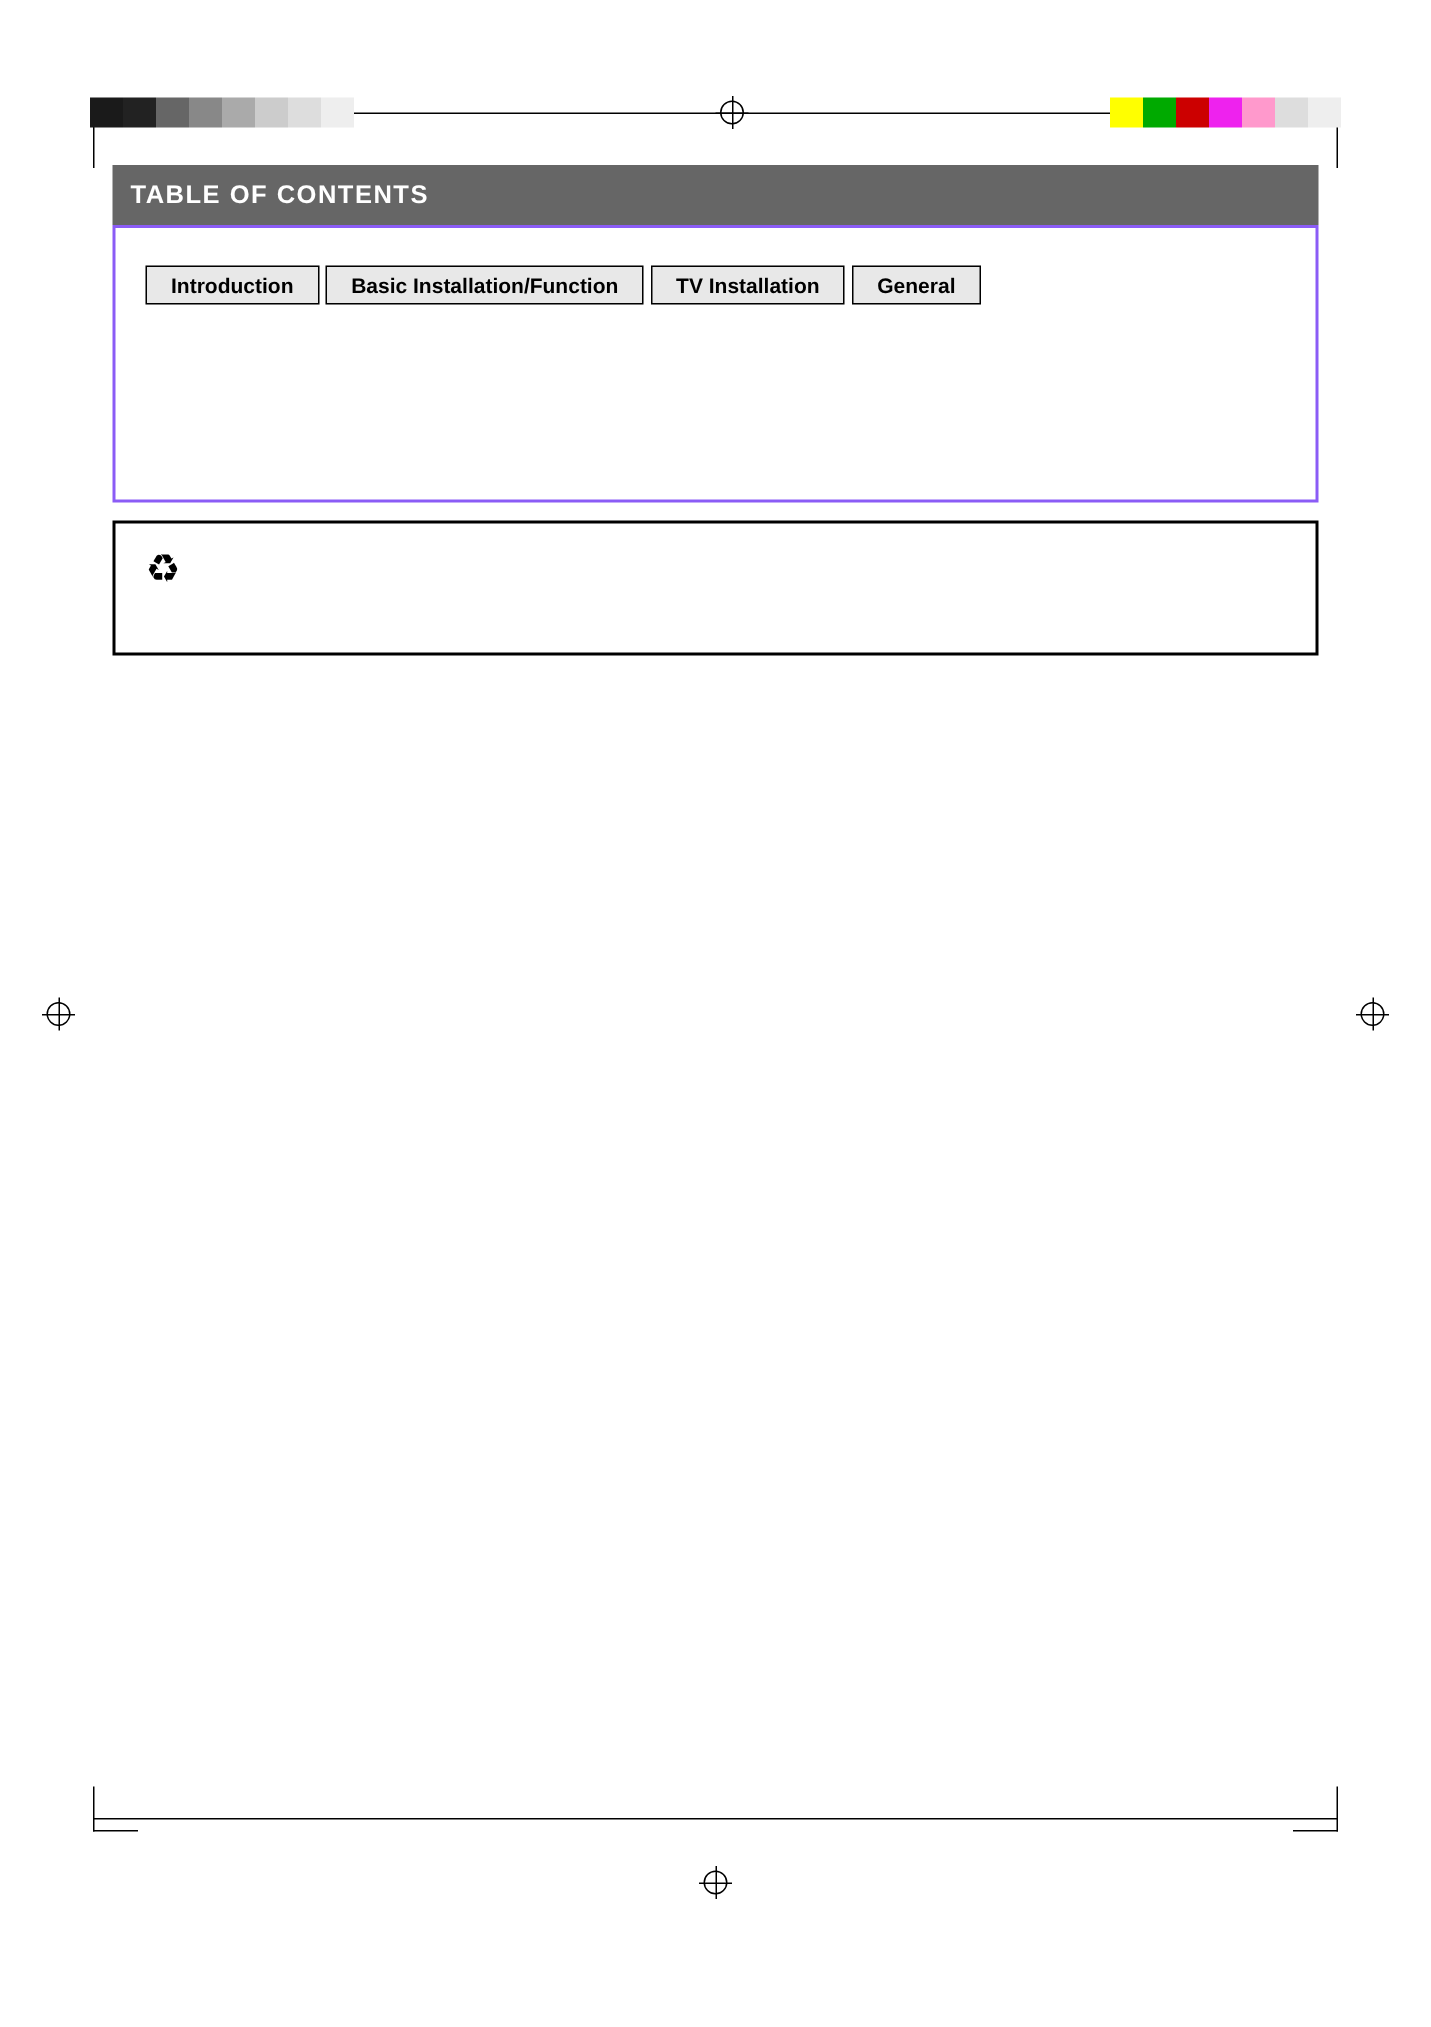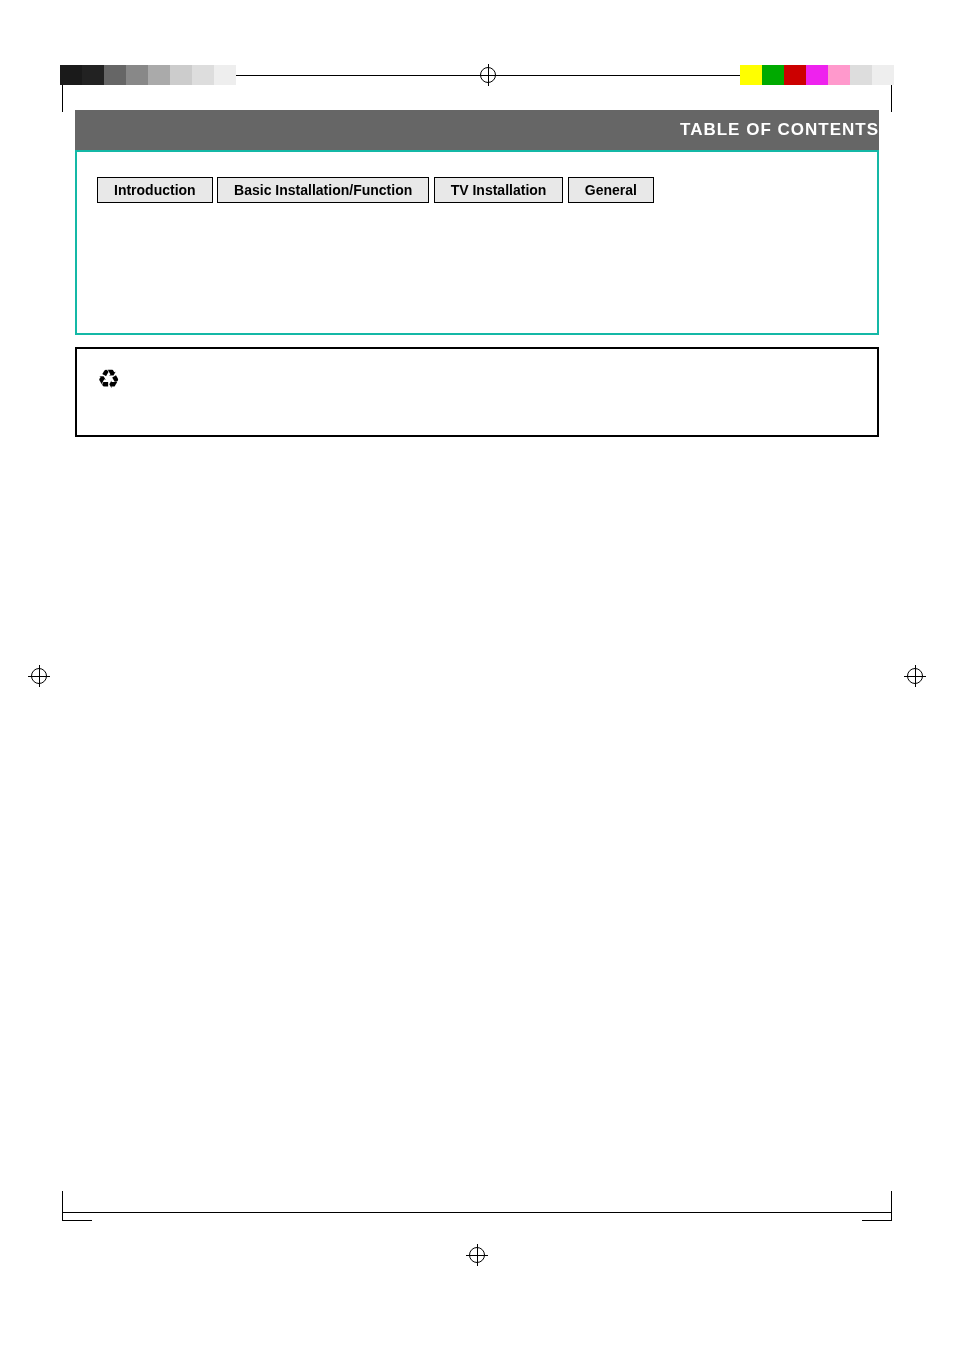--- a/index.html
+++ b/index.html
@@ -141,31 +141,31 @@
       top: 110px;
       left: 75px;
       right: 75px;
       bottom: 140px;
     }
 
     
     .toc-header {
       background: #666666;
       color: #ffffff;
-      text-align: right;
-      padding: 10px 0;
+      text-align: left;
+      padding: 10px 12px;
       font-size: 17px;
       font-weight: bold;
       letter-spacing: 1px;
       margin-bottom: 0;
     }
 
     
     .toc-box {
-      border: 2px solid #14b8a6;
+      border: 2px solid #8b5cf6;
       padding: 25px 20px 20px 20px;
       margin-bottom: 12px;
     }
 
     
     .section-label {
       display: inline-block;
       border: 1.5px solid #000000;
       padding: 4px 16px;
       font-weight: bold;

